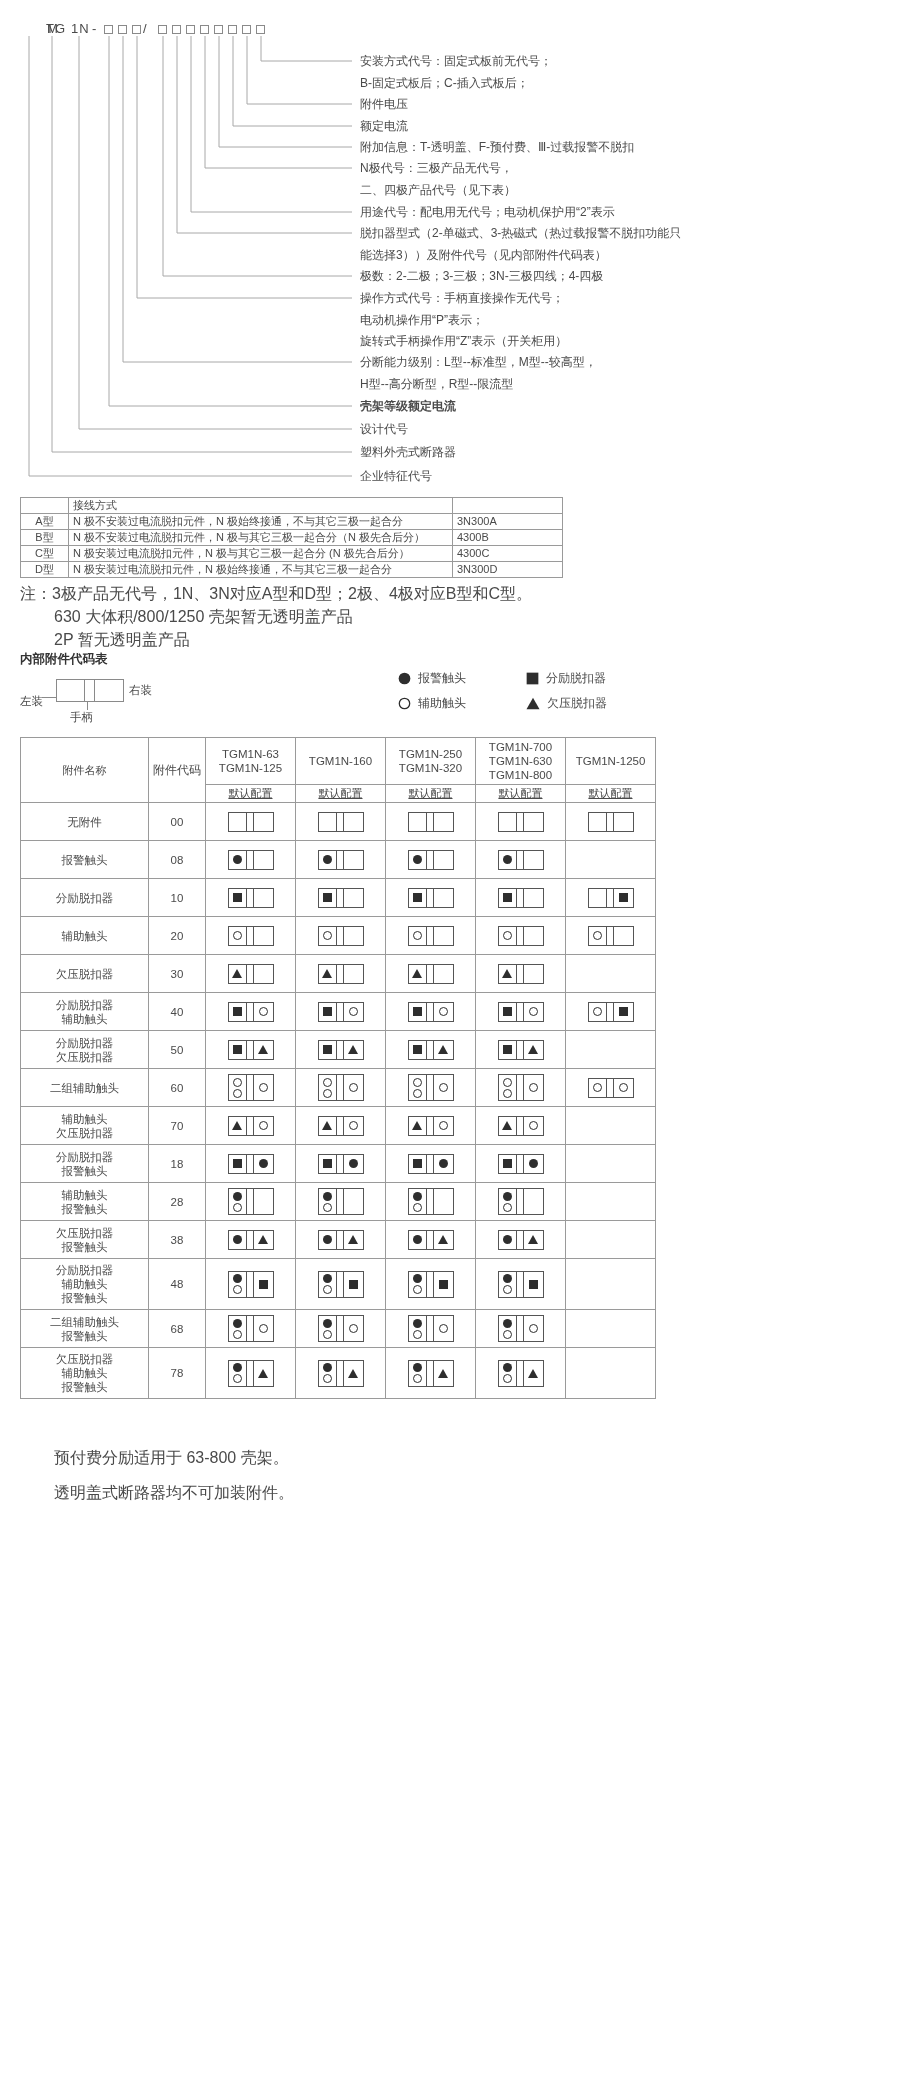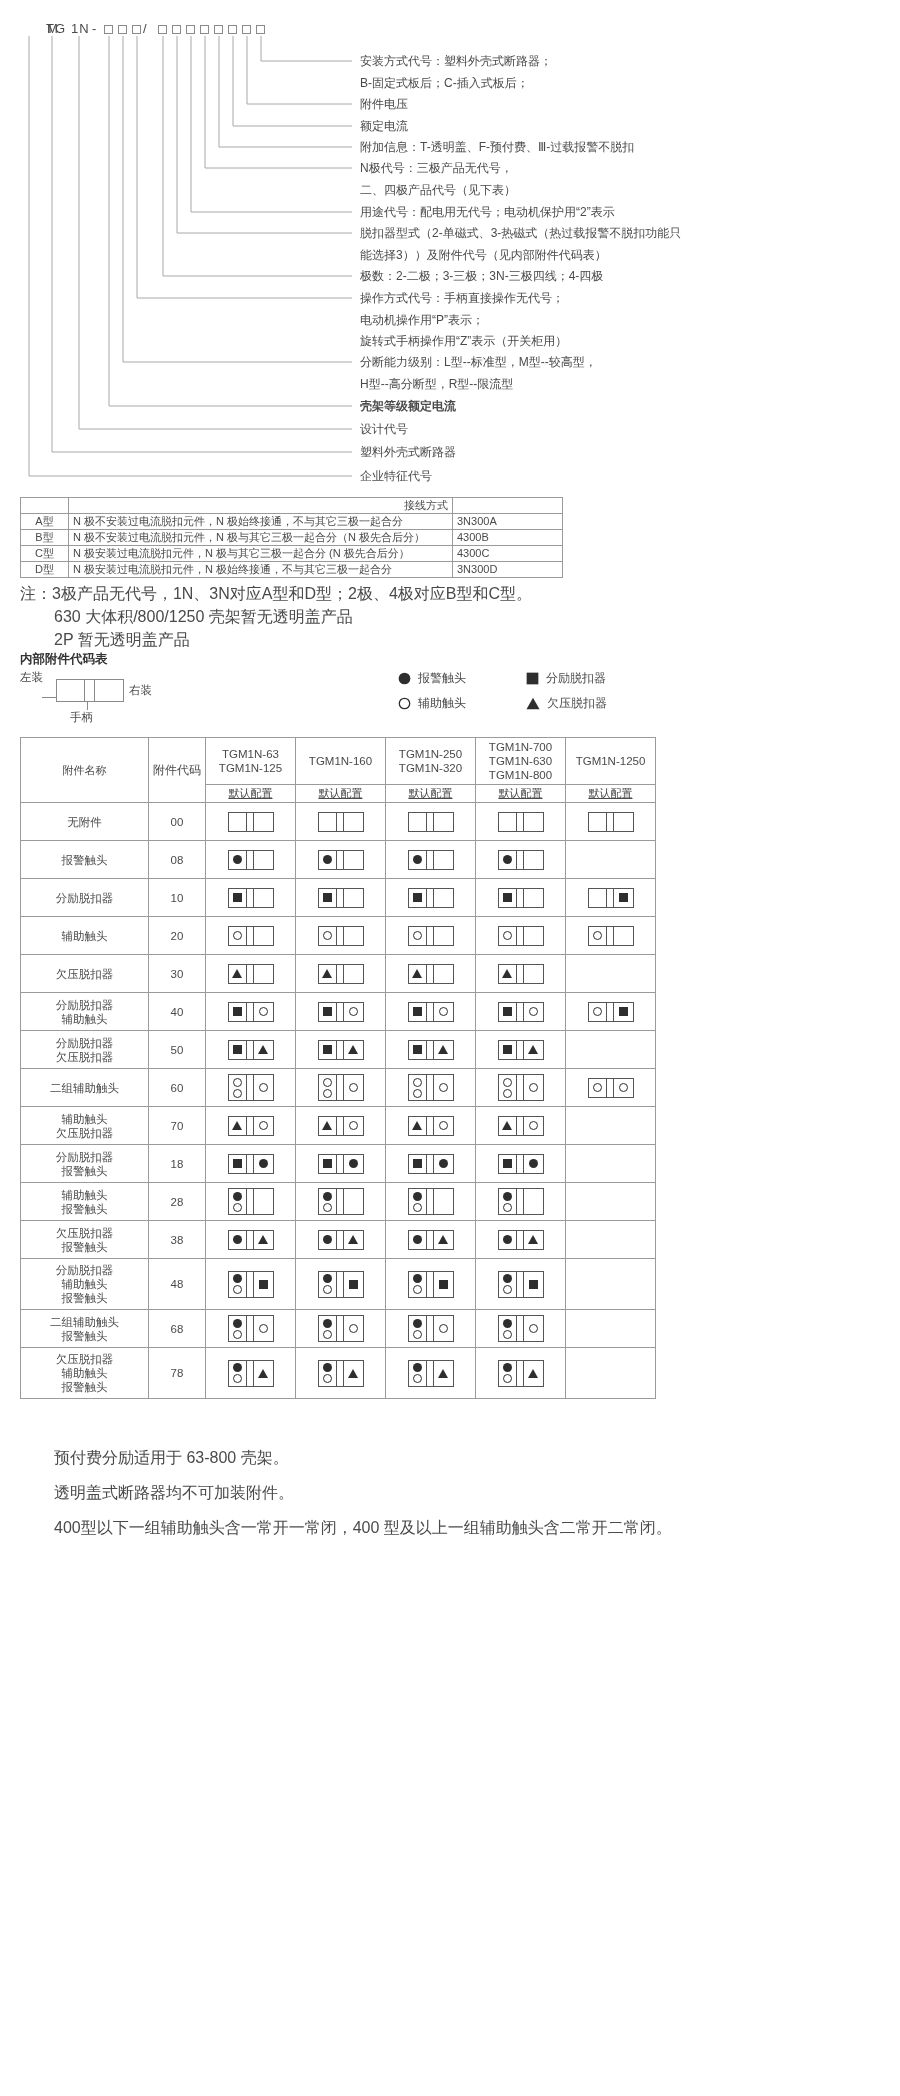--- a/index.html
+++ b/index.html
@@ -15,21 +15,21 @@
   .callout-label{position:absolute;left:360px}
   .callout-label .cl-line{font-size:12px;line-height:21.5px;white-space:nowrap;color:#4a4a4a}
 
   
   .wiring-table-wrap{position:absolute;left:20px;top:497px}
   table.wiring{border-collapse:collapse}
   table.wiring td{border:1px solid #9a9a9a;font-size:11px;line-height:13px;padding:1px 4px;color:#4a4a4a}
   td.wt-type{width:48px;text-align:center}
   td.wt-desc{width:384px}
   td.wt-code{width:110px}
-  .wt-title{text-align:right}
+  .wt-title{text-align:left}
 
   .notes{position:absolute;left:20px}
   .wiring-notes{top:582px}
   .note-line{font-size:16px;line-height:23px;white-space:nowrap;color:#4a4a4a}
   .bottom-notes{top:1447px}
   .bottom-notes .note-line{line-height:21px;margin-bottom:14px}
   .note-indent{padding-left:34px}
 
   .section-title{position:absolute;left:20px;top:651px;font-size:12.5px;font-weight:bold;color:#333}
 
@@ -102,21 +102,21 @@
       <div class="code-box" style="left: 132px;"></div>
       <div class="code-box" style="left: 158px;"></div>
       <div class="code-box" style="left: 172px;"></div>
       <div class="code-box" style="left: 186px;"></div>
       <div class="code-box" style="left: 200px;"></div>
       <div class="code-box" style="left: 214px;"></div>
       <div class="code-box" style="left: 228px;"></div>
       <div class="code-box" style="left: 242px;"></div>
       <div class="code-box" style="left: 256px;"></div>
       <div class="callout-label" style="top: 51px;">
-        <div class="cl-line">安装方式代号：塑料外壳式断路器；</div>
+        <div class="cl-line">安装方式代号：固定式板前无代号；</div>
         <div class="cl-line">B-固定式板后；C-插入式板后；</div>
       </div>
       <div class="callout-label" style="top: 94px;">
         <div class="cl-line">附件电压</div>
       </div>
       <div class="callout-label" style="top: 116px;">
         <div class="cl-line">额定电流</div>
       </div>
       <div class="callout-label" style="top: 137px;">
         <div class="cl-line">附加信息：T-透明盖、F-预付费、Ⅲ-过载报警不脱扣</div>
@@ -198,21 +198,21 @@
 
   <div class="section-title">内部附件代码表</div>
 
   <div>
     <div class="mount-box">
       <div class="mount-div" style="left:27px"></div>
       <div class="mount-div" style="left:37px"></div>
     </div>
     <div class="leader" style="left:42px;top:697px;width:14px;height:1px"></div>
     <div class="leader" style="left:87px;top:702px;width:1px;height:8px"></div>
-    <div class="mount-label" style="left:20px;top:670px">左装</div>
+    <div class="mount-label" style="left:20px;top:694px">左装</div>
     <div class="mount-label" style="left:129px;top:683px">右装</div>
     <div class="mount-label" style="left:70px;top:710px">手柄</div>
   </div>
 
   <div id="legend">
       <div class="legend-item" style="left: 400px; top: 670px;">
         <span class="sym sym-alarm lg"></span>
         <span class="legend-label">报警触头</span>
       </div>
       <div class="legend-item" style="left: 528px; top: 670px;">
@@ -916,16 +916,15 @@
               </div></td>
             <td class="at-diag"></td>
           </tr>
         </tbody>
       </table>
   </div>
 
   <div class="notes bottom-notes" id="bottom-notes">
       <div class="note-line note-indent">预付费分励适用于 63-800 壳架。</div>
       <div class="note-line note-indent">透明盖式断路器均不可加装附件。</div>
-      <div class="note-line note-indent">400型以下一组辅助触头含一常开一常闭，400 型及以上一组辅助触头含二常开二常闭。</div>
     </div>
 
 </div>
 
 </body></html>

